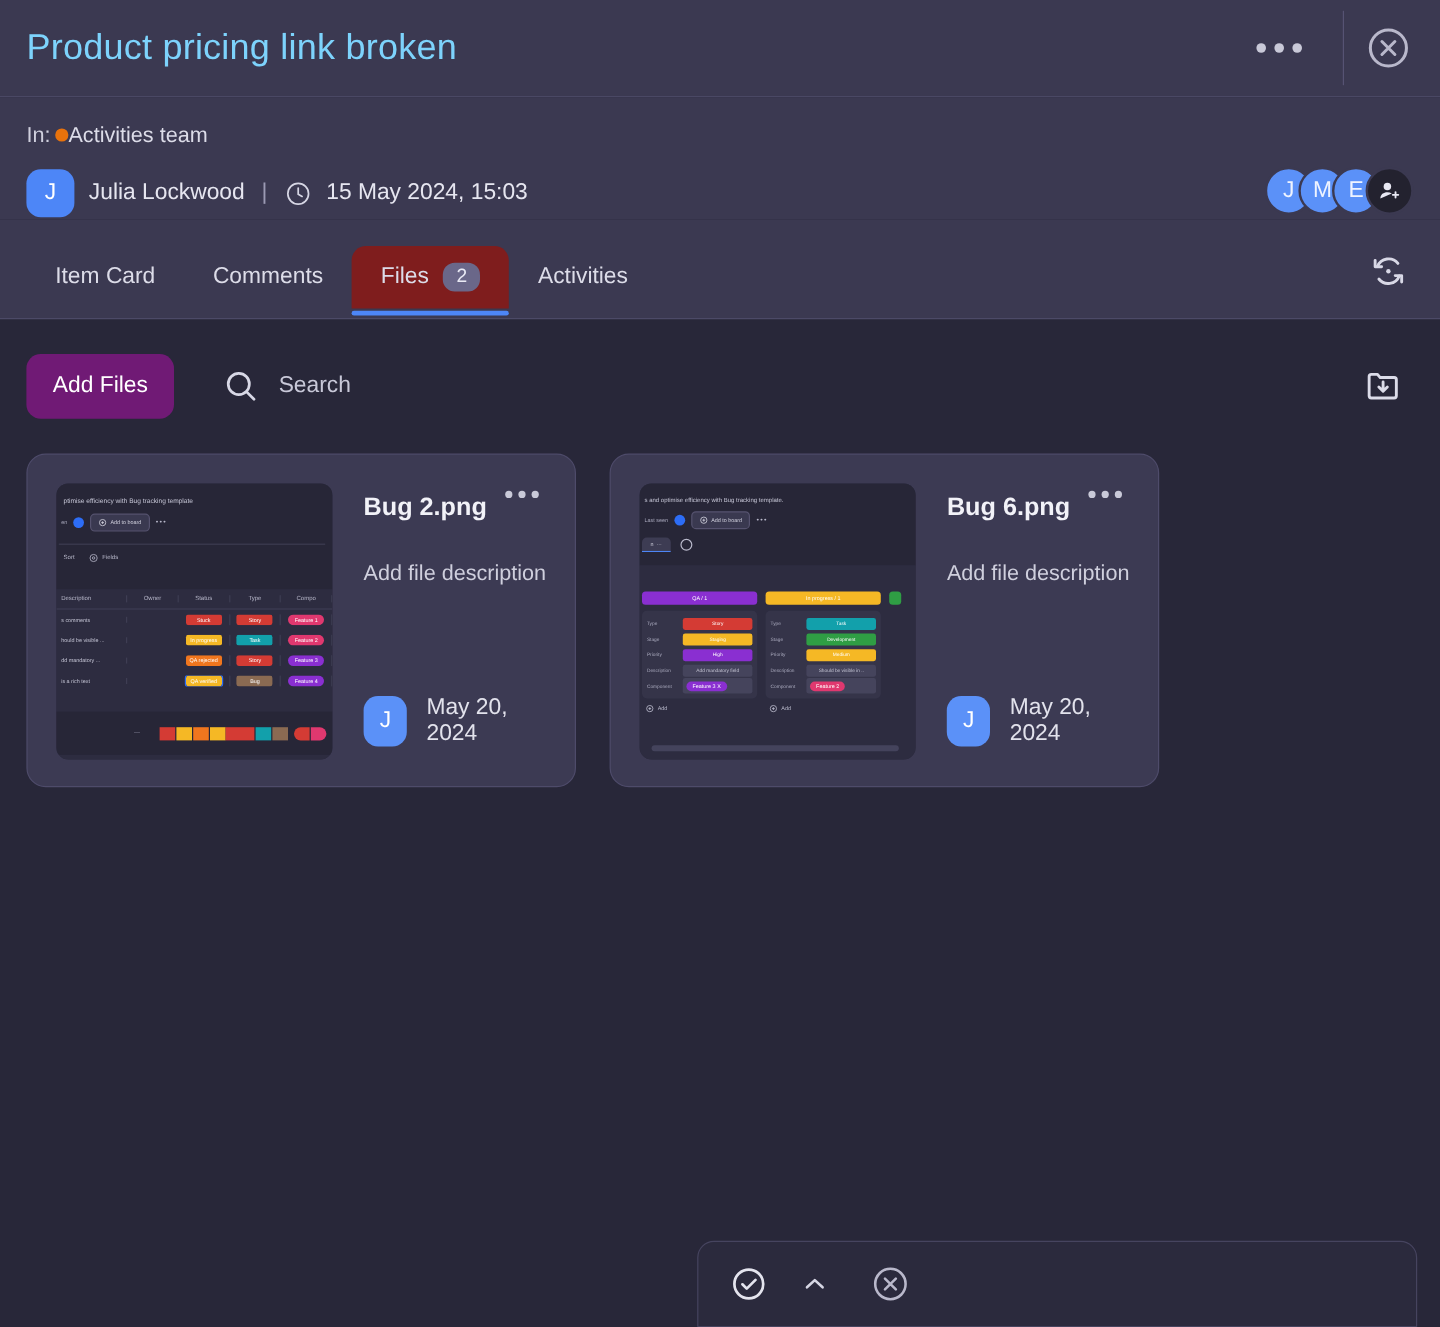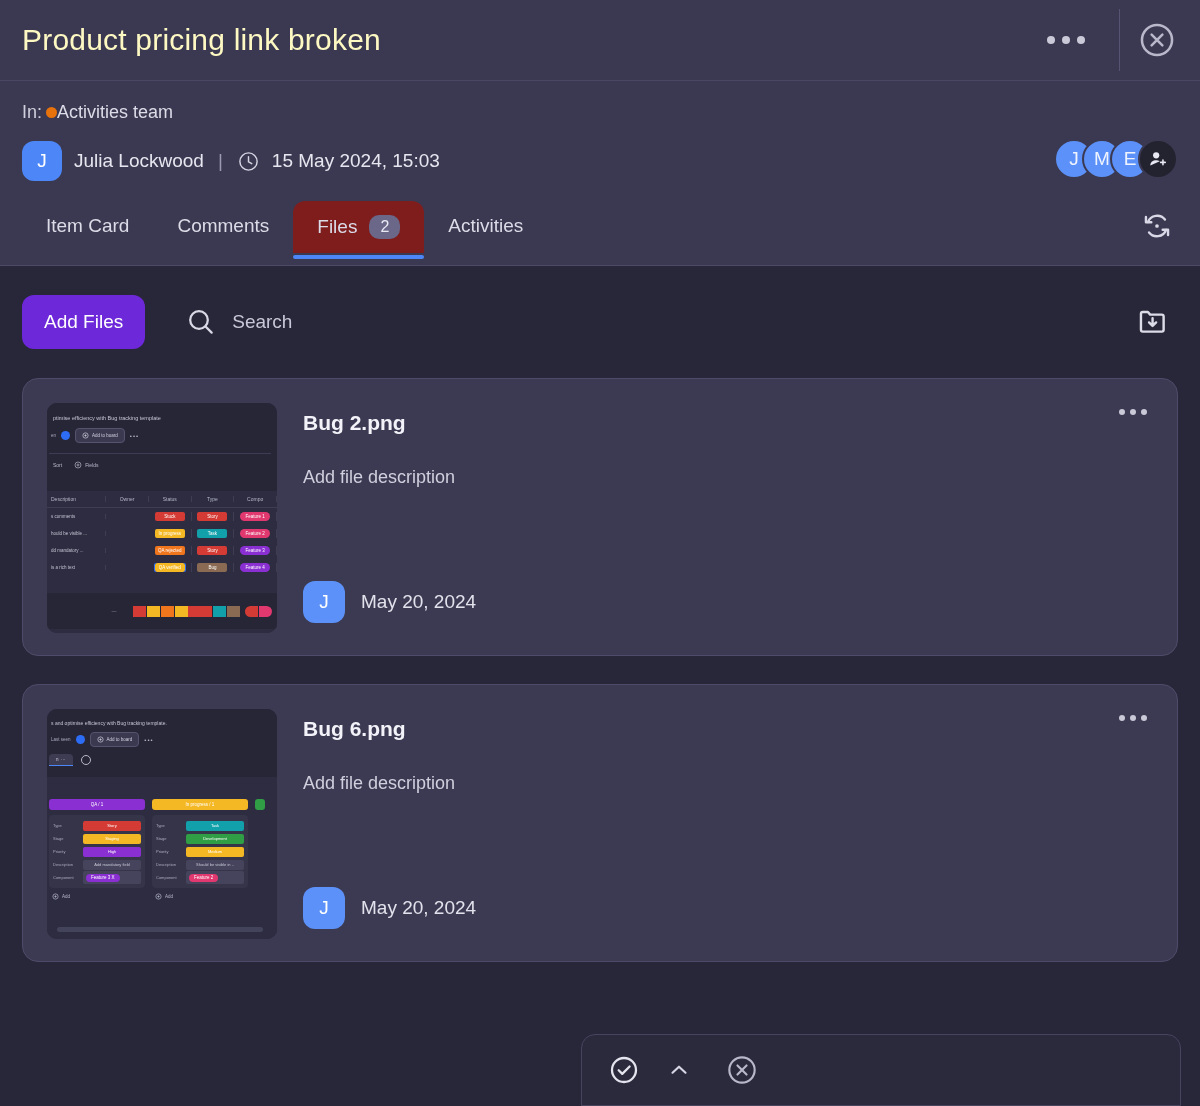--- a/index.html
+++ b/index.html
@@ -14,21 +14,21 @@
 
   
   .titlebar {
     height: 81px;
     background: #3b3951;
     display: flex; align-items: center;
     padding: 0 18px 0 22px;
     border-bottom: 1px solid #4a4864;
   }
   .doc-title {
-    font-size: 30px; font-weight: 400; color: #fef9c3;
+    font-size: 30px; font-weight: 400; color: #7dd3fc;
     letter-spacing: .2px; flex: 1;
   }
   .title-actions { display: flex; align-items: center; }
   .ellipsis-btn {
     display: flex; align-items: center; gap: 7px;
     padding: 14px 18px; cursor: pointer;
   }
   .ellipsis-btn i {
     width: 8px; height: 8px; border-radius: 50%;
     background: #c9c9d8; display: block;
@@ -75,21 +75,21 @@
   .pav.add { background: #23222f; border-color: #3b3951; cursor: pointer; }
 
   
   .tabsbar {
     background: #3b3951;
     padding: 18px 18px 0 22px;
     display: flex; align-items: flex-end;
     border-bottom: 1px solid #4c4a67;
     height: 83px;
   }
-  .tabs { display: flex; align-items: flex-start; gap: 0; flex: 1; height: 100%; }
+  .tabs { display: flex; align-items: center; gap: 0; flex: 1; height: 100%; }
   .tab {
     position: relative; display: flex; align-items: center; gap: 12px;
     padding: 14px 24px; font-size: 19px; color: #dcdce8;
     cursor: pointer; border-radius: 12px 12px 0 0;
     margin-bottom: 5px; white-space: nowrap;
   }
   .tab.active { background: #7f1d1d; margin-bottom: 5px; }
   .tab.active:after {
     content: ""; position: absolute; left: 0; right: 0; bottom: -6px;
     height: 4px; background: #4d86f7; border-radius: 2px;
@@ -99,34 +99,34 @@
     border-radius: 10px; padding: 3px 11px; font-size: 16px;
   }
   .sync-btn { padding: 8px; cursor: pointer; margin-bottom: 14px; display: flex; }
 
   
   .toolbar {
     display: flex; align-items: center;
     padding: 22px 22px; gap: 0; height: 112px;
   }
   .add-files-btn {
-    background: #6d28d9; color: #fff;
+    background: #701a75; color: #fff;
     border: none; border-radius: 12px;
     padding: 16px 22px; font-size: 19px;
     cursor: pointer; font-family: inherit;
   }
   .search-wrap {
     display: flex; align-items: center; gap: 15px;
     margin-left: 40px; cursor: text; flex: 1; text-align: right;
   }
   .search-ph { font-size: 19px; color: #c8c8d8; }
   .dl-btn { padding: 8px; cursor: pointer; display: flex; }
 
   
-  .cards { padding: 0 22px; display: flex; flex-direction: column; gap: 28px; }
+  .cards { padding: 0 22px; display: flex; gap: 28px; }
   .fcard {
     background: #3c3a53; border: 1px solid #4e4b6a;
     border-radius: 16px; display: flex;
     padding: 24px; gap: 26px; position: relative;
     height: 278px;
   }
   .thumb {
     width: 230px; height: 230px; flex: none;
     border-radius: 10px; overflow: hidden;
     background: #2b2a3c; position: relative; cursor: pointer;

